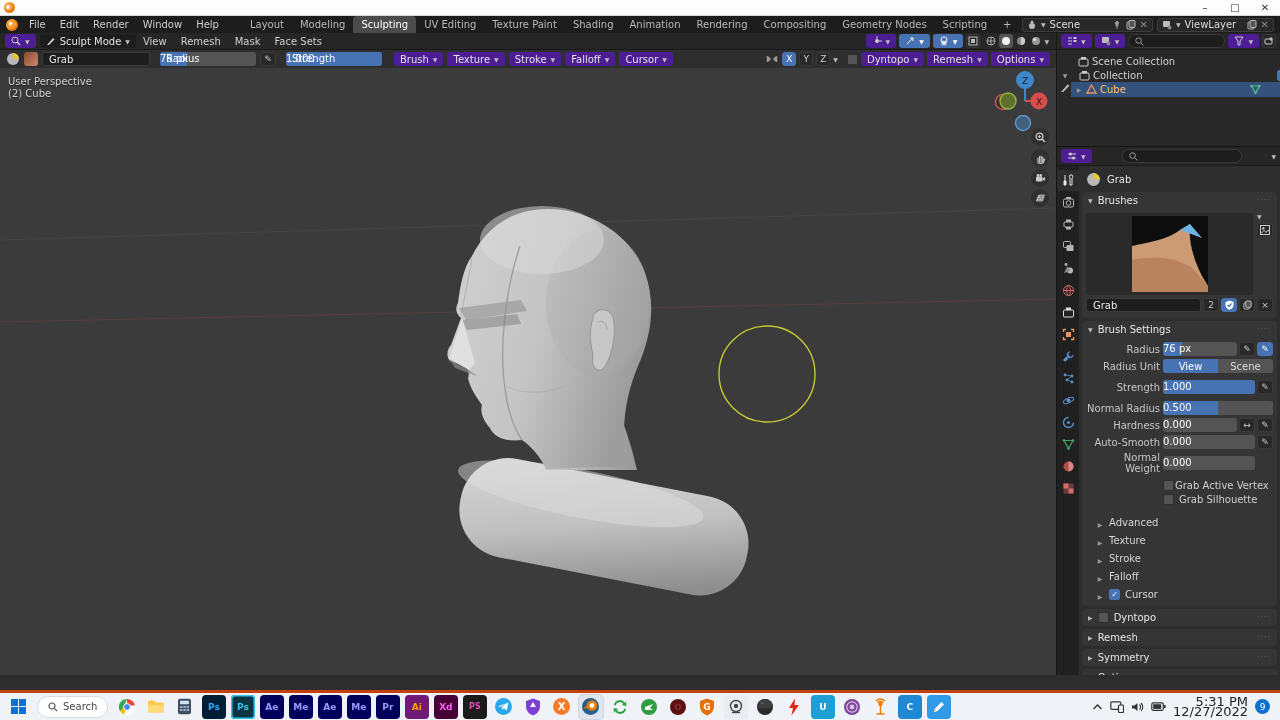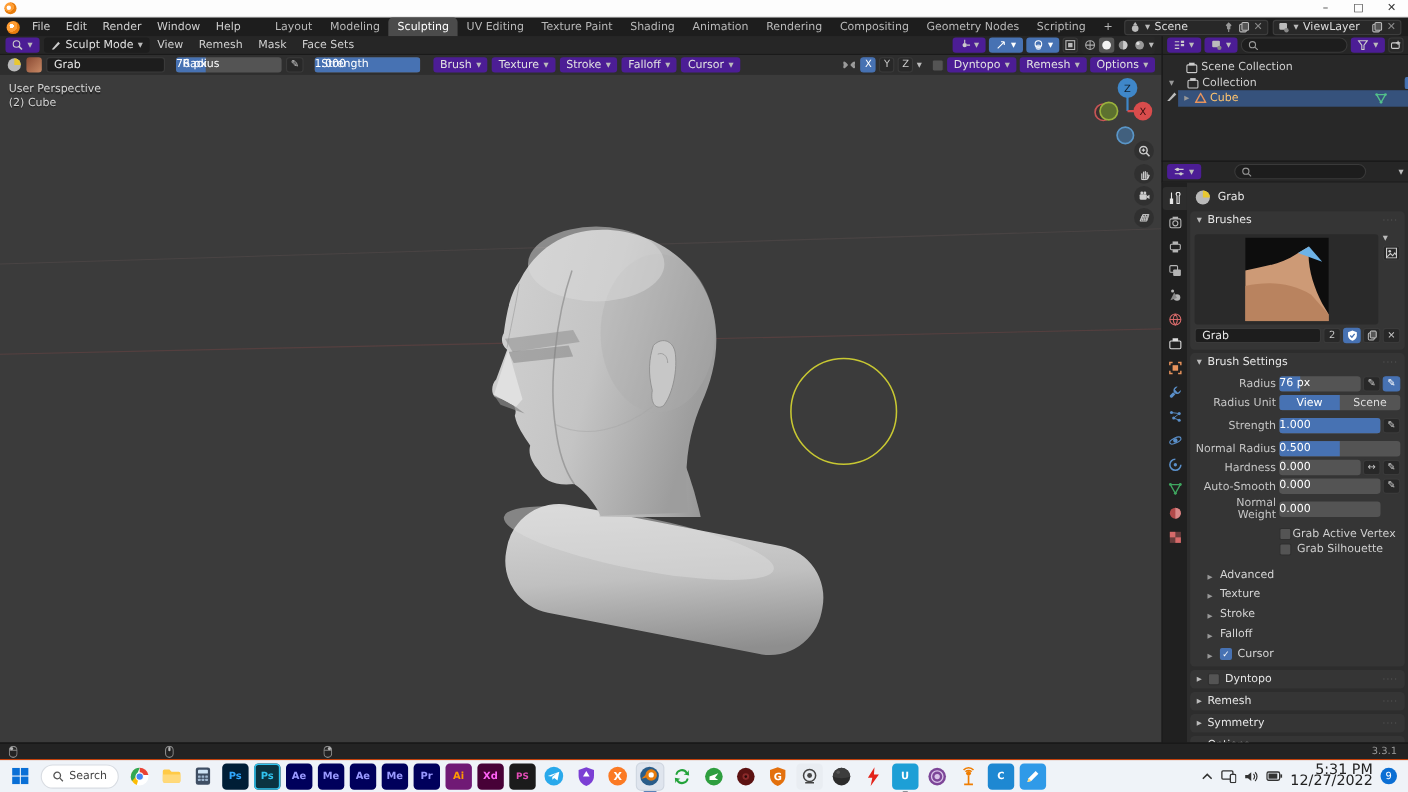--- a/index.html
+++ b/index.html
@@ -27,21 +27,21 @@
 
   
   #vp-header{position:absolute;left:0;top:33px;width:1056px;height:17px;background:#262626;display:flex;align-items:center;font-size:10px;color:#d0d0d0;border-bottom:1px solid #1a1a1a}
   #toolbar{position:absolute;left:0;top:50px;width:1056px;height:18px;background:#2e2e2e;display:flex;align-items:center;font-size:10px;color:#dedede;gap:4px;padding:0 6px}
   #viewport{position:absolute;left:0;top:68px;width:1056px;height:607px;background:#3b3b3b;overflow:hidden}
   #outliner-header{position:absolute;left:1056px;top:33px;width:224px;height:17px;background:#262626;display:flex;align-items:center;gap:3px;padding:0 4px;border-bottom:1px solid #1a1a1a;border-left:1px solid #161616}
   #outliner{position:absolute;left:1056px;top:50px;width:267px;height:96px;background:#282828;font-size:10px;color:#cfcfcf;border-left:1px solid #161616}
   #props-header{position:absolute;left:1056px;top:146px;width:224px;height:20px;background:#262626;display:flex;align-items:center;gap:4px;padding:0 4px;border-top:1px solid #161616;border-bottom:1px solid #1a1a1a;border-left:1px solid #161616}
   #props{position:absolute;left:1056px;top:166px;width:224px;height:509px;background:#2d2d2d;display:flex;border-left:1px solid #161616}
   #statusbar{position:absolute;left:0;top:675px;width:1280px;height:15px;background:#232323;border-top:1px solid #141414;display:flex;align-items:center;font-size:9px;color:#9b9b9b}
-  #taskbar{position:absolute;left:0;top:690px;width:1280px;height:30px;background:#eff3f8;border-top:1px solid #c2410c;display:flex;align-items:center;padding:0 4px}
+  #taskbar{position:absolute;left:0;top:690px;width:1280px;height:30px;background:#eff3f8;border-top:3px solid #c2410c;display:flex;align-items:center;padding:0 4px}
 
   
   .ddbtn{display:flex;align-items:center;gap:4px;background:#4c1d95;border-radius:3px;height:14px;padding:0 6px;color:#e2e2e2}
   .ddbtn .car{font-size:6px;color:#bbb}
   .field{background:#1d1d1d;border:1px solid #3a3a3a;border-radius:3px;height:14px;display:flex;align-items:center;padding:0 6px;color:#e8e8e8}
   .slider{position:relative;height:14px;background:#545454;border-radius:3px;overflow:hidden;color:#fff}
   .slider .fill{position:absolute;left:0;top:0;bottom:0;background:#4772b3}
   .slider .lab{position:absolute;left:6px;top:1px;z-index:2}
   .slider .val{position:absolute;left:0;right:0;top:1px;text-align:left;z-index:2}
   .icbtn{width:16px;height:14px;background:#282828;border:1px solid #3a3a3a;border-radius:3px;display:flex;align-items:center;justify-content:center;color:#c9c9c9;font-size:9px}
@@ -806,37 +806,20 @@
         <div class="phead">
           <span class="car">▶</span>
           <span>Options</span>
           <span class="grip">····</span>
         </div>
       </div>
 
     </div>
   </div>
 
-  <div id="statusbar">
-    <svg style="margin-left:8px" width="8" height="11" viewBox="0 0 8 11">
-        <rect x="0.5" y="0.5" width="7" height="10" rx="3.5" fill="none" stroke="#8a8a8a"></rect>
-        <path d="M0.5,4 H7.5" stroke="#8a8a8a"></path>
-        <rect x="1" y="1" width="3" height="3" rx="1.5" fill="#b5b5b5"></rect>
-      </svg>
-    <svg style="margin-left:134px" width="8" height="11" viewBox="0 0 8 11">
-        <rect x="0.5" y="0.5" width="7" height="10" rx="3.5" fill="none" stroke="#8a8a8a"></rect>
-        <rect x="3" y="1" width="2" height="4" rx="1" fill="#b5b5b5"></rect>
-      </svg>
-    <svg style="margin-left:136px" width="8" height="11" viewBox="0 0 8 11">
-        <rect x="0.5" y="0.5" width="7" height="10" rx="3.5" fill="none" stroke="#8a8a8a"></rect>
-        <path d="M0.5,4 H7.5" stroke="#8a8a8a"></path>
-        <rect x="4" y="1" width="3" height="3" rx="1.5" fill="#b5b5b5"></rect>
-      </svg>
-    <span style="margin-left:auto;padding-right:10px">3.3.1</span>
-  </div>
 
   <div id="taskbar">
     <div class="app">
       <svg width="15" height="15" viewBox="0 0 15 15">
           <rect x="0" y="0" width="7" height="7" fill="#0a6fd6"></rect>
           <rect x="8" y="0" width="7" height="7" fill="#0a6fd6"></rect>
           <rect x="0" y="8" width="7" height="7" fill="#0a6fd6"></rect>
           <rect x="8" y="8" width="7" height="7" fill="#0a6fd6"></rect>
         </svg>
     </div>

